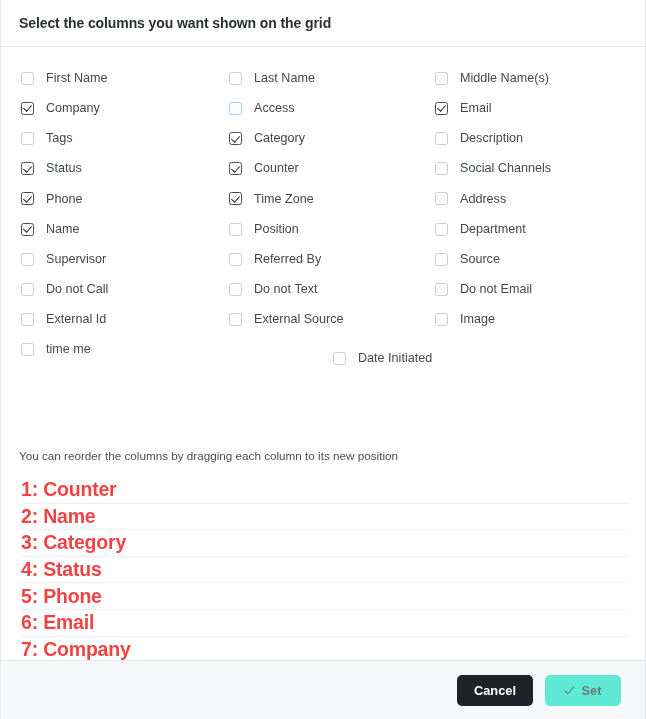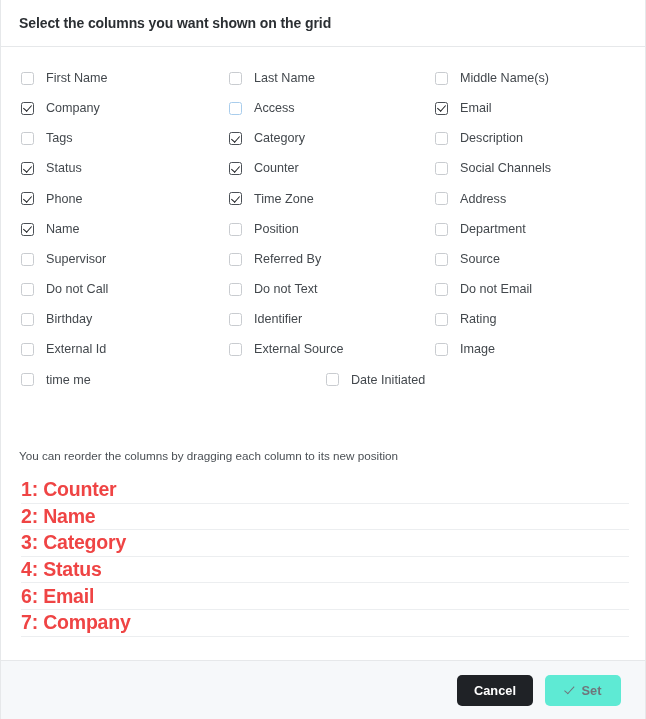--- a/index.html
+++ b/index.html
@@ -69,21 +69,21 @@
     top: 0;
     display: flex;
     align-items: center;
     height: 30.2px;
     cursor: pointer;
     white-space: nowrap;
   }
   .cb-cell.col0 { left: 20px; }
   .cb-cell.col1 { left: 228px; }
   .cb-cell.col2 { left: 434px; }
-  .cb-cell.colmid { left: 325px; }
+  .cb-cell.colmid { left: 332px; align-items: flex-end; }
 
   .cb-box {
     width: 13px;
     height: 13px;
     min-width: 13px;
     box-sizing: border-box;
     border: 1px solid #c9ccd0;
     border-radius: 2.5px;
     background: #ffffff;
     position: relative;
@@ -322,34 +322,20 @@
             <span class="cb-label">Do not Text</span>
           </label>
           <label class="cb-cell col2">
             <span class="cb-box"></span>
             <span class="cb-label">Do not Email</span>
           </label>
         </div>
         <div class="cb-row">
           <label class="cb-cell col0">
             <span class="cb-box"></span>
-            <span class="cb-label">Birthday</span>
-          </label>
-          <label class="cb-cell col1">
-            <span class="cb-box"></span>
-            <span class="cb-label">Identifier</span>
-          </label>
-          <label class="cb-cell col2">
-            <span class="cb-box"></span>
-            <span class="cb-label">Rating</span>
-          </label>
-        </div>
-        <div class="cb-row">
-          <label class="cb-cell col0">
-            <span class="cb-box"></span>
             <span class="cb-label">External Id</span>
           </label>
           <label class="cb-cell col1">
             <span class="cb-box"></span>
             <span class="cb-label">External Source</span>
           </label>
           <label class="cb-cell col2">
             <span class="cb-box"></span>
             <span class="cb-label">Image</span>
           </label>
@@ -373,20 +359,23 @@
           <span class="order-text">1: Counter</span>
         </div>
         <div class="order-row">
           <span class="order-text">2: Name</span>
         </div>
         <div class="order-row">
           <span class="order-text">3: Category</span>
         </div>
         <div class="order-row">
           <span class="order-text">4: Status</span>
+        </div>
+        <div class="order-row">
+          <span class="order-text">5: Phone</span>
         </div>
         <div class="order-row">
           <span class="order-text">6: Email</span>
         </div>
         <div class="order-row">
           <span class="order-text">7: Company</span>
         </div>
       </div>
 
   </div>

